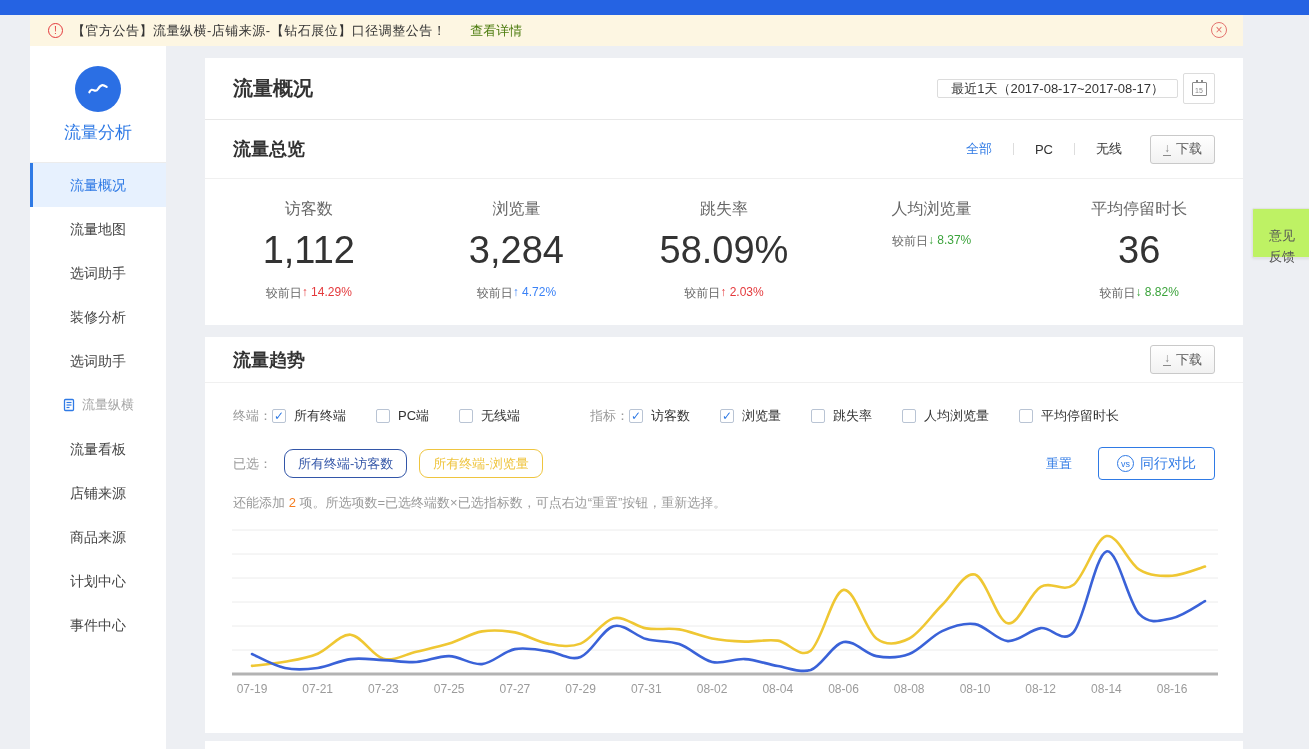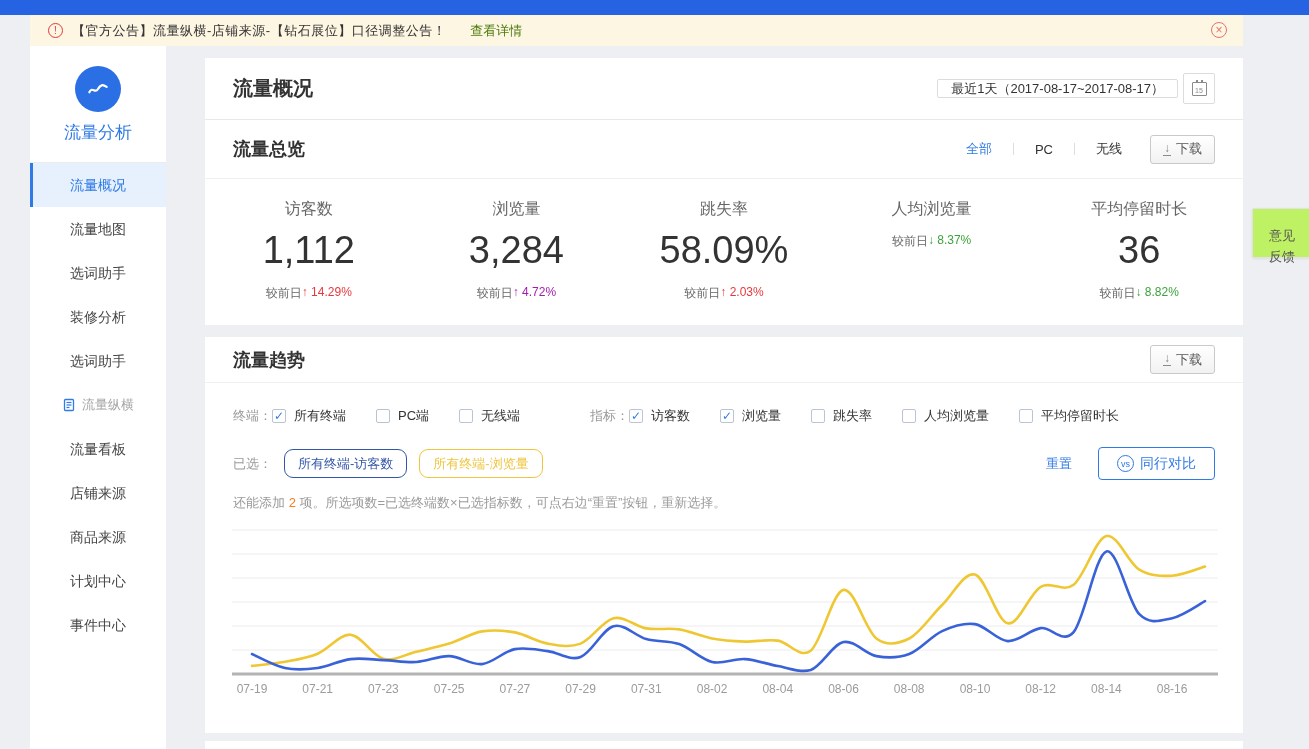--- a/index.html
+++ b/index.html
@@ -163,21 +163,21 @@
         <div class="stat-change">
           <span>较前日</span>
           <span class="chg" style="color: rgb(228, 57, 60);"><span>↑</span> <span>14.29%</span></span>
         </div>
       </div>
       <div class="stat">
         <div class="stat-label">浏览量</div>
         <div class="stat-value">3,284</div>
         <div class="stat-change">
           <span>较前日</span>
-          <span class="chg" style="color: #a21caf;"><span>↑</span> <span>4.72%</span></span>
+          <span class="chg" style="color: #3b82f6;"><span>↑</span> <span>4.72%</span></span>
         </div>
       </div>
       <div class="stat">
         <div class="stat-label">跳失率</div>
         <div class="stat-value">58.09%</div>
         <div class="stat-change">
           <span>较前日</span>
           <span class="chg" style="color: rgb(228, 57, 60);"><span>↑</span> <span>2.03%</span></span>
         </div>
       </div>

